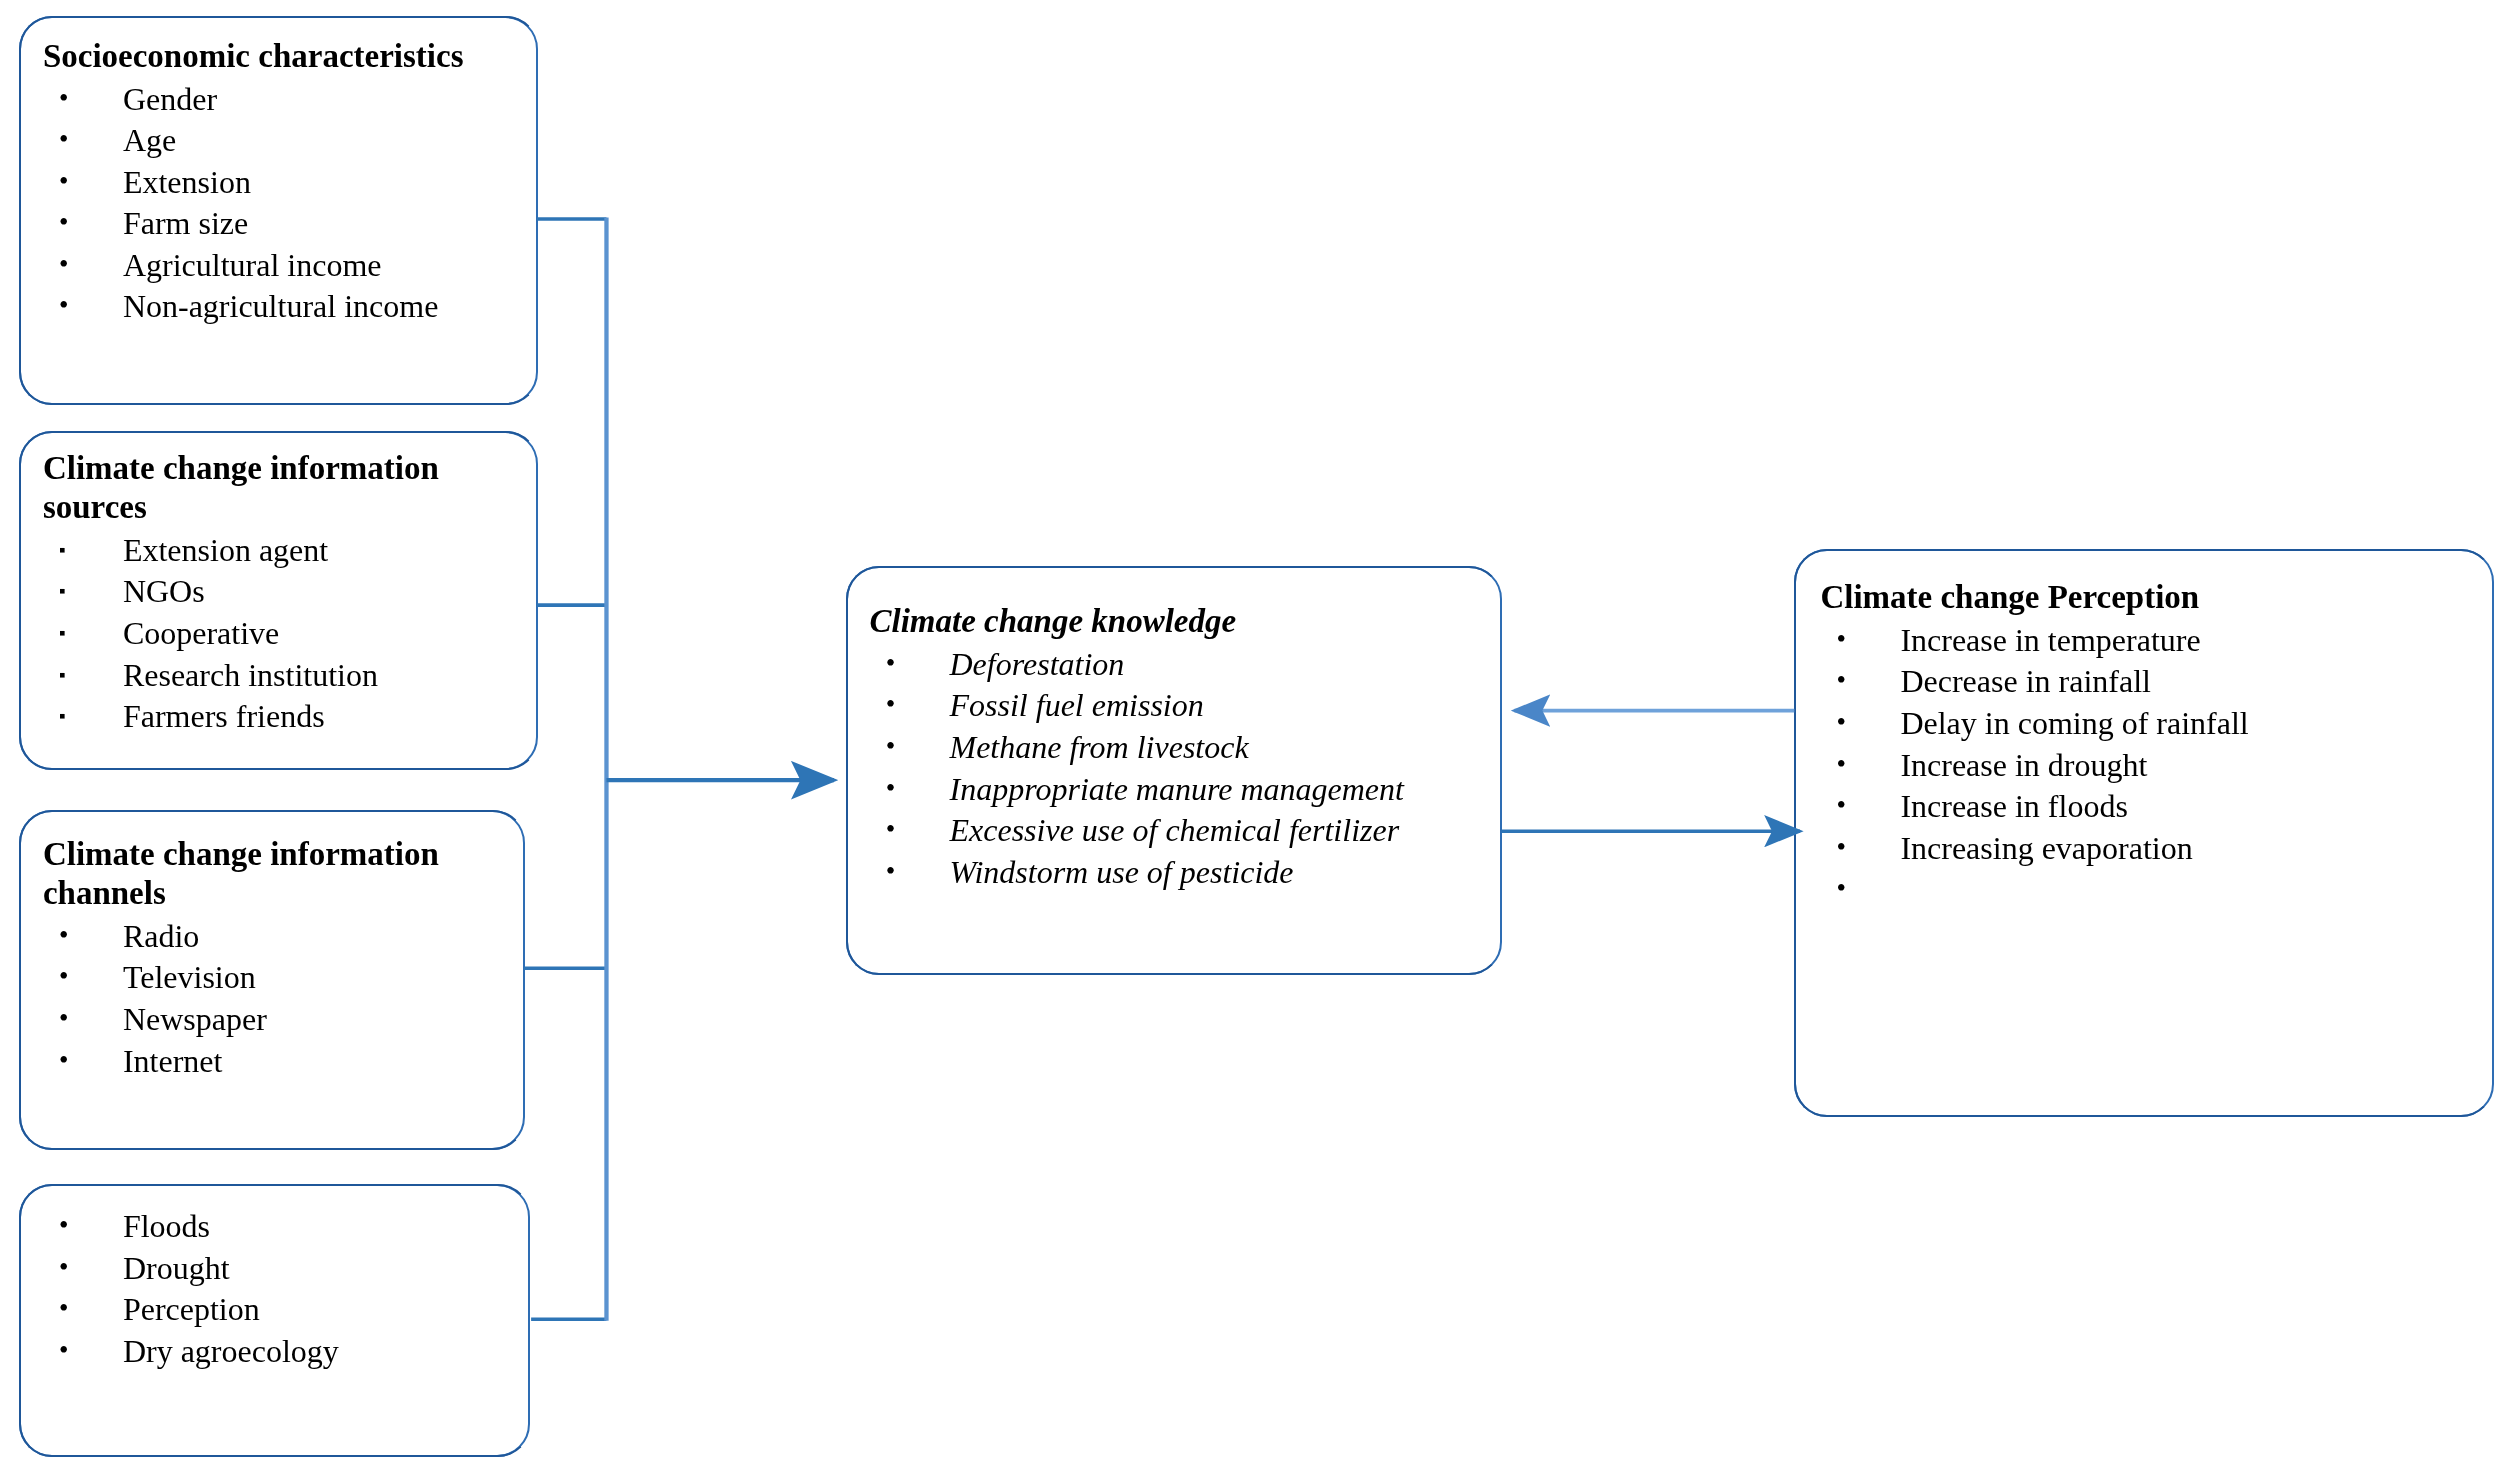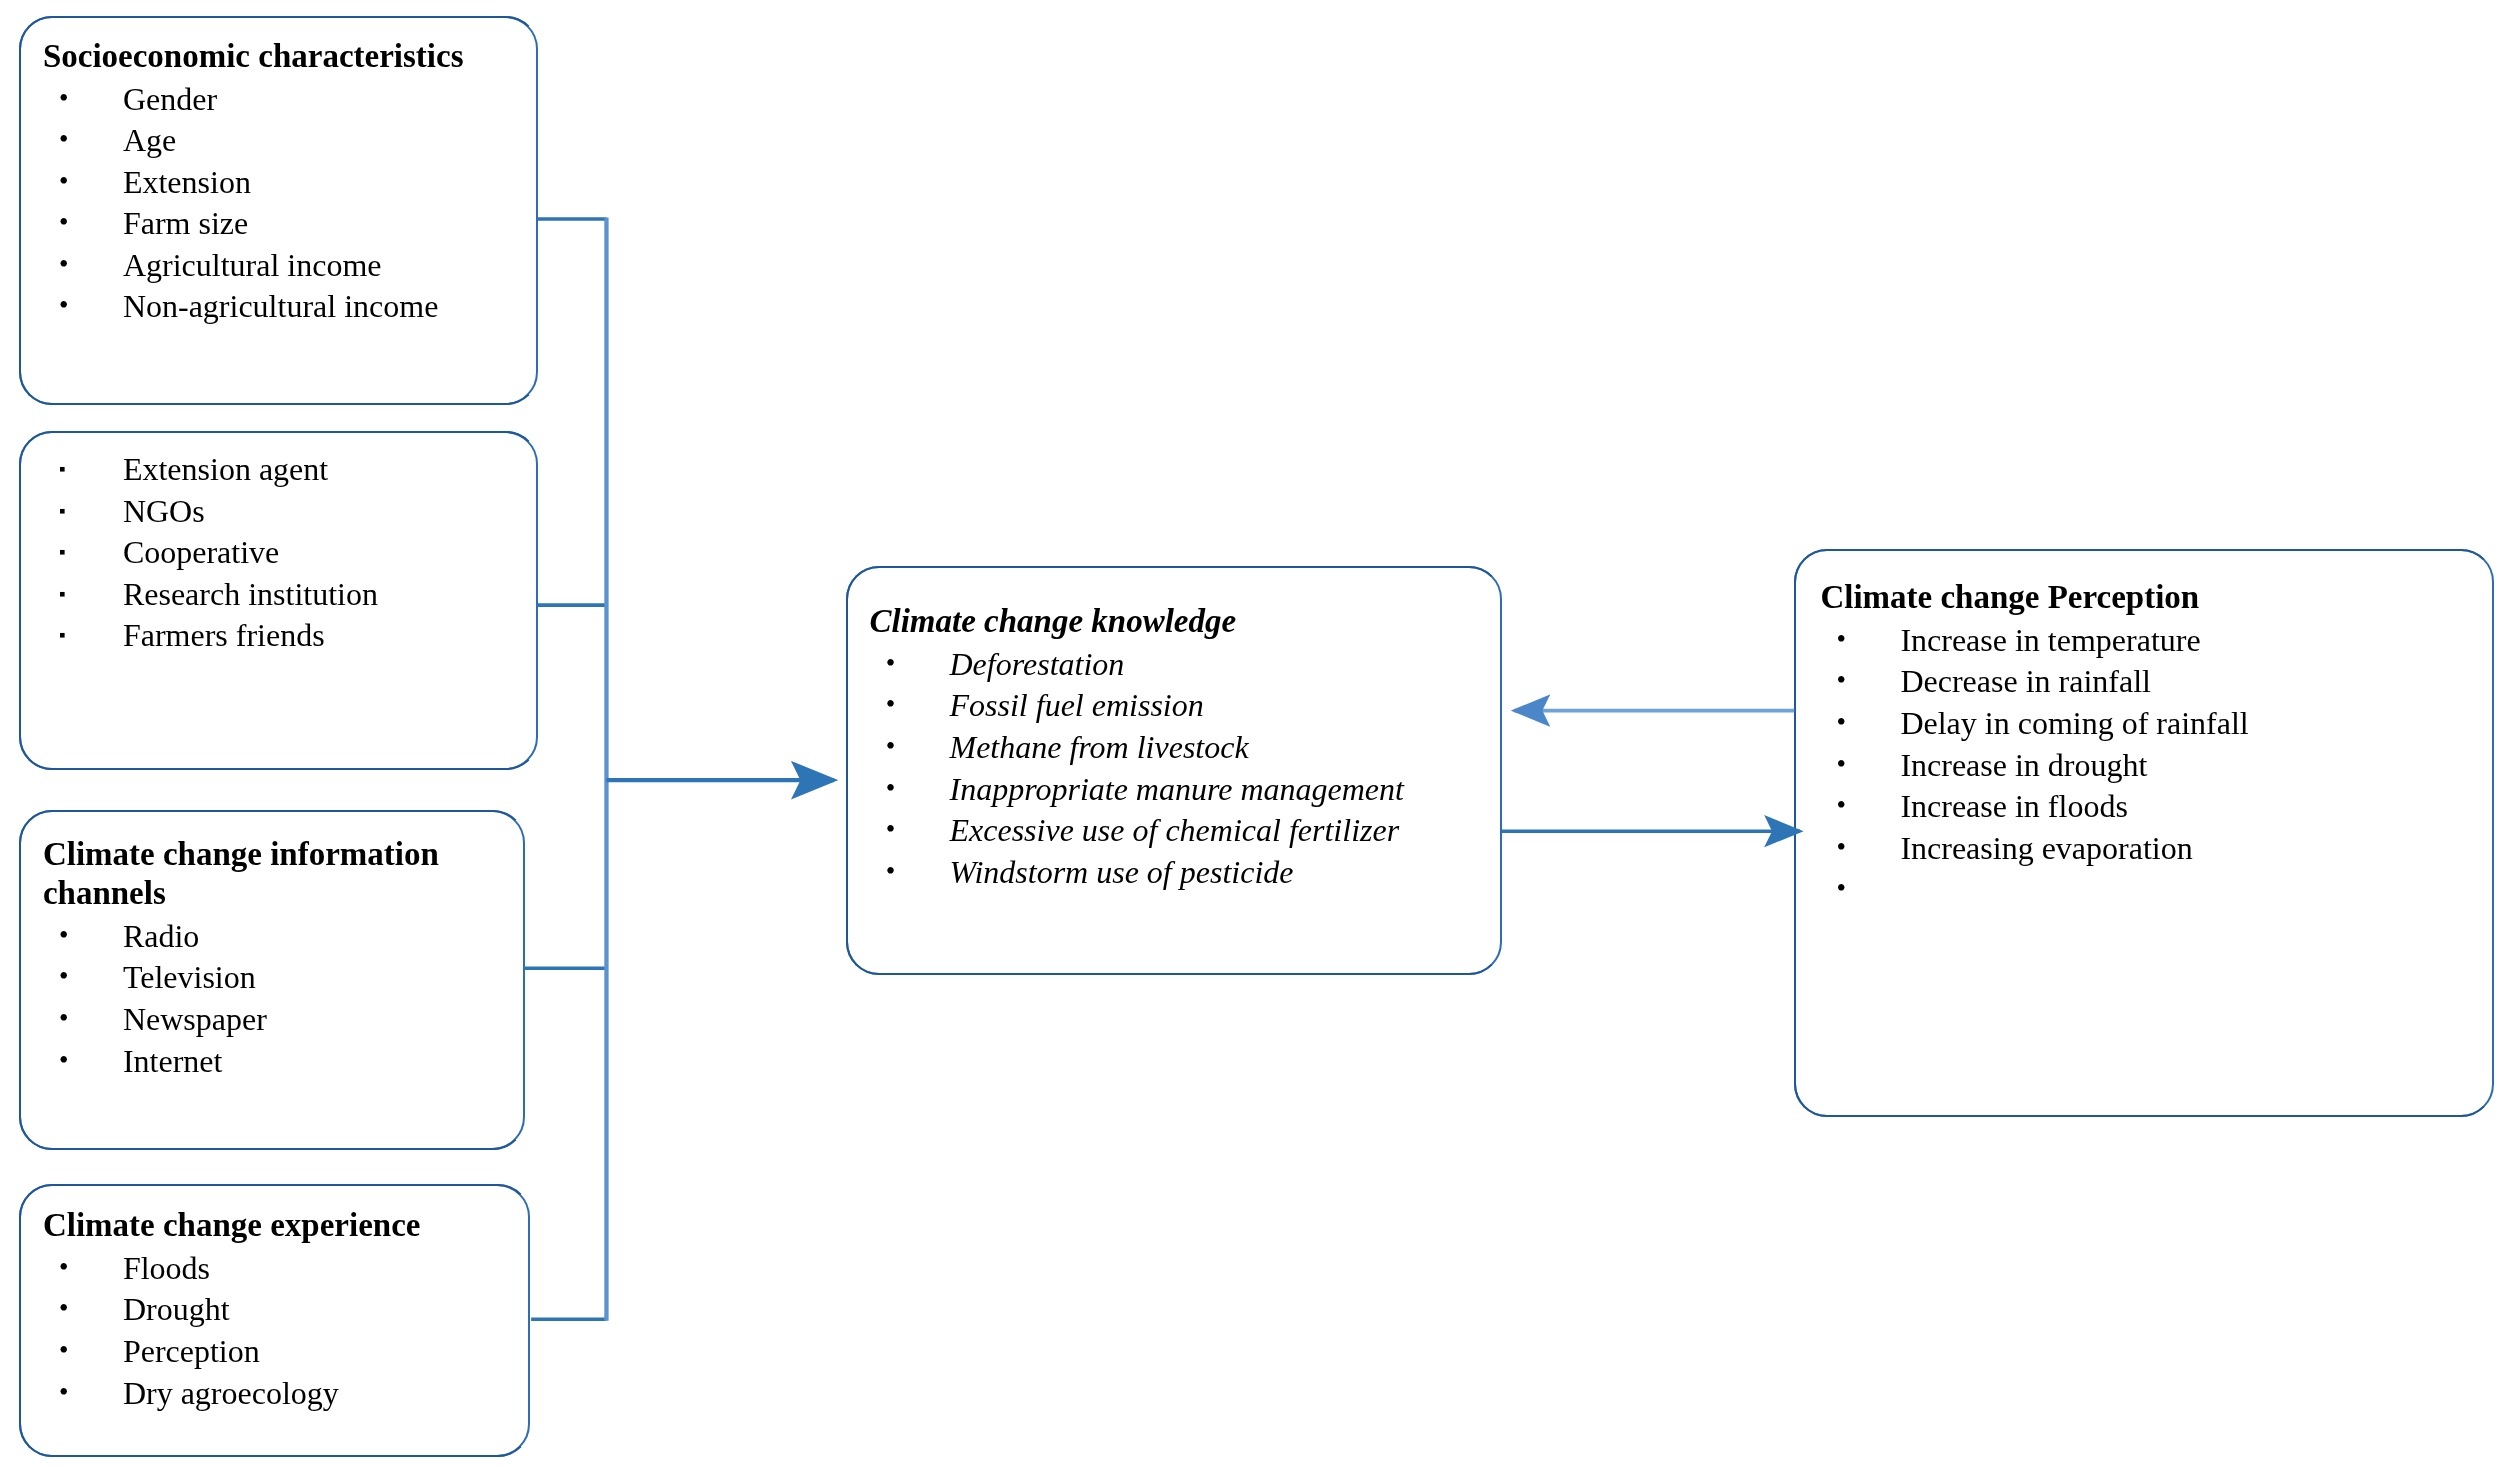--- a/index.html
+++ b/index.html
@@ -122,20 +122,21 @@
         <li><span class="bul">•</span><span>Extension</span></li>
         <li><span class="bul">•</span><span>Farm size</span></li>
         <li><span class="bul">•</span><span>Agricultural income</span></li>
         <li><span class="bul">•</span><span>Non-agricultural income</span></li>
       </ul>
     </div>
   </div>
 
   <div class="node" style="left:19.4px; top:431px; width:519px; height:339px;">
     <div class="node-inner" style="padding-top:16px;">
+      <div class="node-title" style="max-width:459px; white-space:normal;">Climate change information sources</div>
       <ul class="bullets square">
         <li><span class="bul">▪</span><span>Extension agent</span></li>
         <li><span class="bul">▪</span><span>NGOs</span></li>
         <li><span class="bul">▪</span><span>Cooperative</span></li>
         <li><span class="bul">▪</span><span>Research institution</span></li>
         <li><span class="bul">▪</span><span>Farmers friends</span></li>
       </ul>
     </div>
   </div>
 
@@ -146,21 +147,20 @@
         <li><span class="bul">•</span><span>Radio</span></li>
         <li><span class="bul">•</span><span>Television</span></li>
         <li><span class="bul">•</span><span>Newspaper</span></li>
         <li><span class="bul">•</span><span>Internet</span></li>
       </ul>
     </div>
   </div>
 
   <div class="node" style="left:19.4px; top:1184px; width:511px; height:273px;">
     <div class="node-inner" style="padding-top:20px;">
-      <div class="node-title">Climate change experience</div>
       <ul class="bullets round">
         <li><span class="bul">•</span><span>Floods</span></li>
         <li><span class="bul">•</span><span>Drought</span></li>
         <li><span class="bul">•</span><span>Perception</span></li>
         <li><span class="bul">•</span><span>Dry agroecology</span></li>
       </ul>
     </div>
   </div>
 
   <div class="node" style="left:846px; top:566px; width:656px; height:409px;font-style:italic;">

